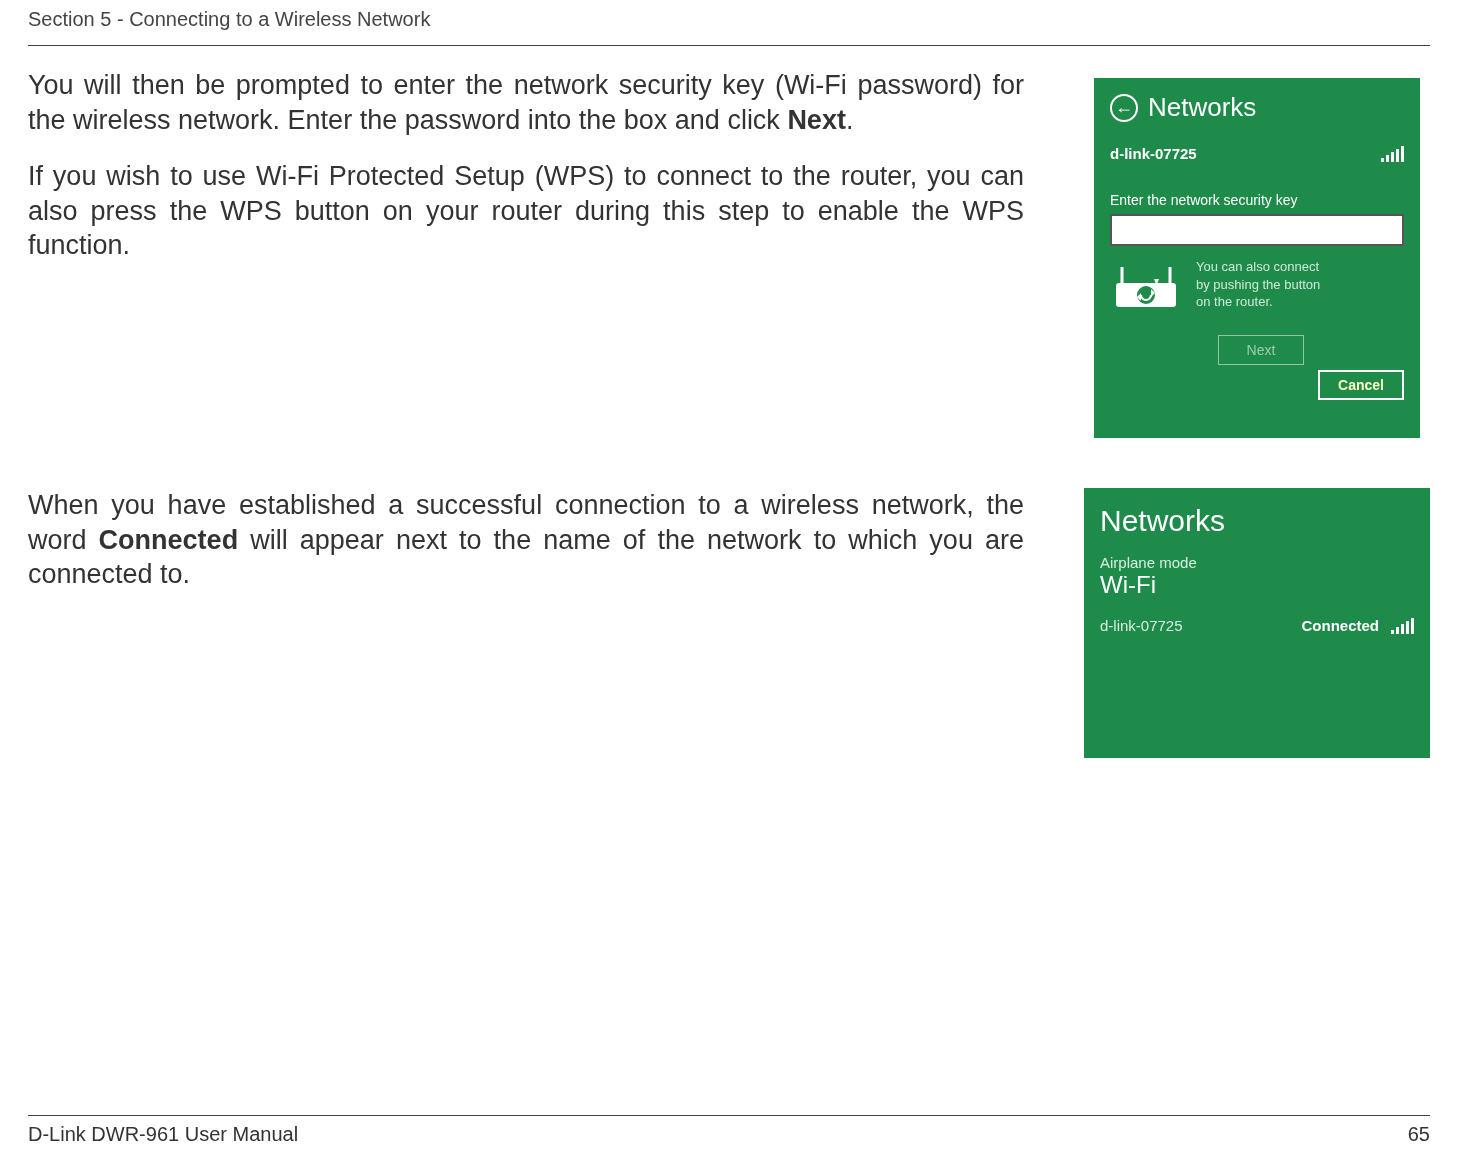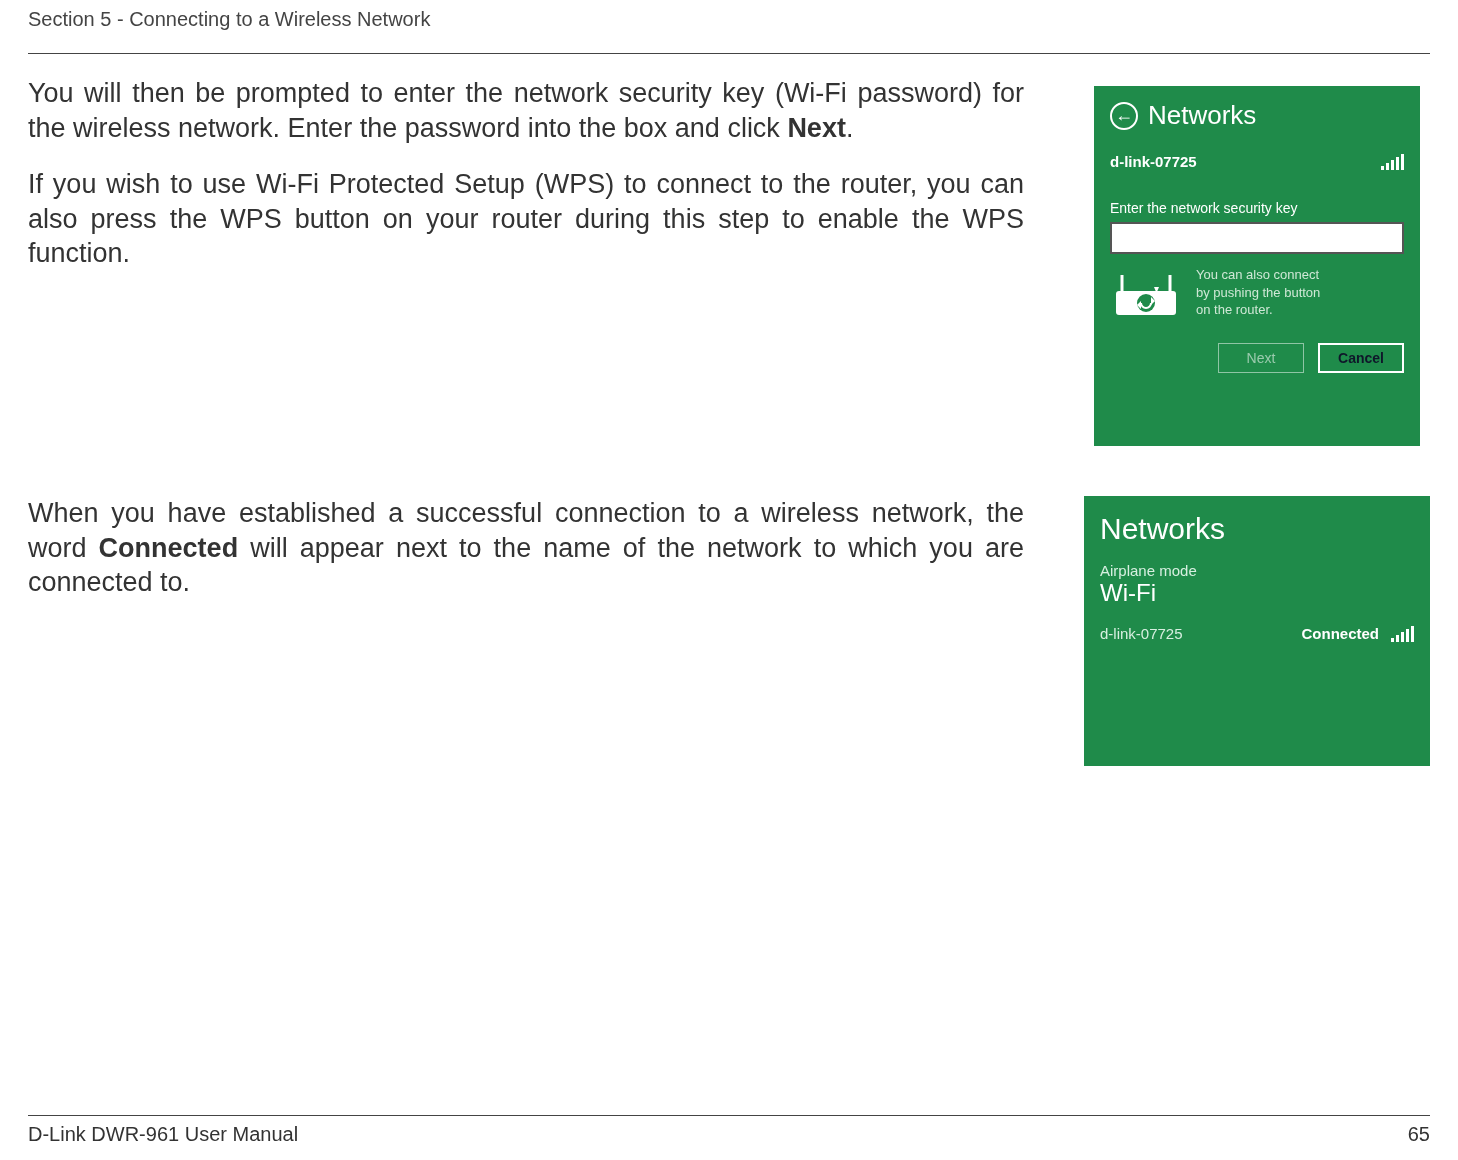--- a/index.html
+++ b/index.html
@@ -9,21 +9,21 @@
     height: 1160px;
     background: #fff;
     color: #333;
     position: relative;
   }
   .page { padding: 0 28px; }
   .section-header {
     font-size: 20px;
     color: #444;
     margin-top: 8px;
-    margin-bottom: 22px;
+    margin-bottom: 14px;
   }
   .hr-top { border: none; border-top: 1px solid #444; margin-bottom: 22px; }
   .row { display: flex; gap: 60px; margin-bottom: 40px; }
   .text-col { flex: 1; font-size: 27px; color: #333; line-height: 1.28; text-align: justify; }
   .text-col p { margin-bottom: 22px; }
   .img-col { width: 346px; flex-shrink: 0; }
 
   
   .shot1 {
     width: 346px; height: 380px; background: #fff; border: 2px solid #fff;
@@ -44,21 +44,21 @@
   .sigbars span:nth-child(5){height:16px;}
   .s1-label { font-size:14px; font-weight:400; margin-bottom:6px;}
   .s1-input { width:100%; height:32px; background:#fff; border:2px solid #555; padding:4px 8px; color:#333; font-size:14px; font-family:inherit;}
   .s1-wps { display:flex; gap:14px; margin-top:12px; align-items:flex-end;}
   .router-ic { width:72px; height:48px; flex-shrink:0; }
   .router-ic svg { width:100%; height:100%; }
   .s1-wps-text { font-size:13px; color:#cfe8d6; line-height:1.35;}
   .s1-btns { display:flex; gap:14px; justify-content:flex-end; margin-top:24px;}
   .s1-btn { min-width:86px; height:30px; display:flex;align-items:center;justify-content:center; font-size:14px;}
   .s1-next { border:1px solid rgba(255,255,255,.5); color:rgba(255,255,255,.55);}
-  .s1-cancel { border:2px solid #fff; color:#0f172a; font-weight:600;}
+  .s1-cancel { border:2px solid #fff; color:#fef9c3; font-weight:600;margin-top:35px;}
 
   
   .shot2 {
     width:346px; height:270px; background:#fff;
   }
   .shot2-inner { background:#1f8b4a; width:100%; height:100%; padding:16px 16px 0 16px; color:#fff; font-family:"Segoe UI",Arial,sans-serif;}
   .s2-title { font-size:30px; font-weight:300; margin-bottom:16px;}
   .s2-ap-label { font-size:15px; color:#d7efe0; }
   .s2-ap-row { display:flex; align-items:center; gap:20px; margin-bottom:26px;}
   .s2-off { font-size:18px; font-weight:600;}

